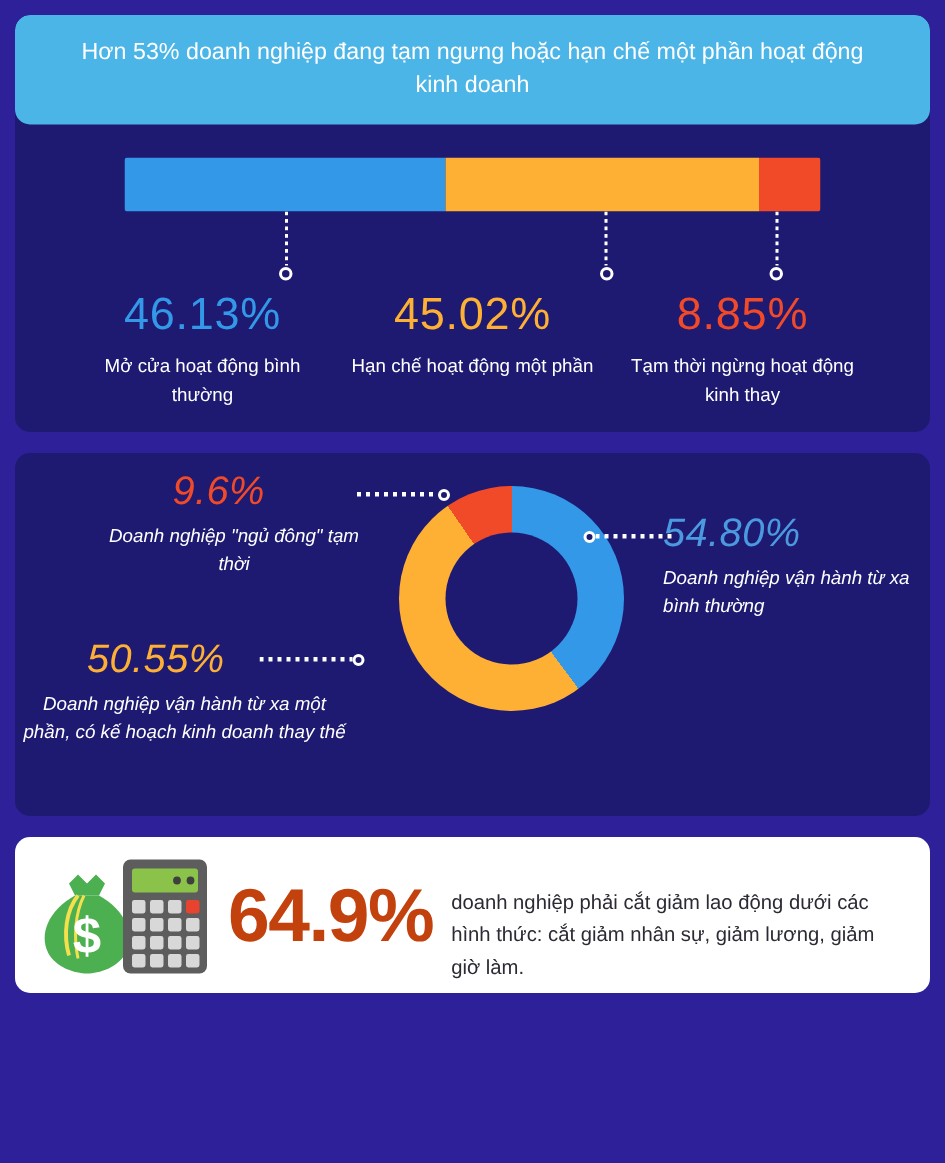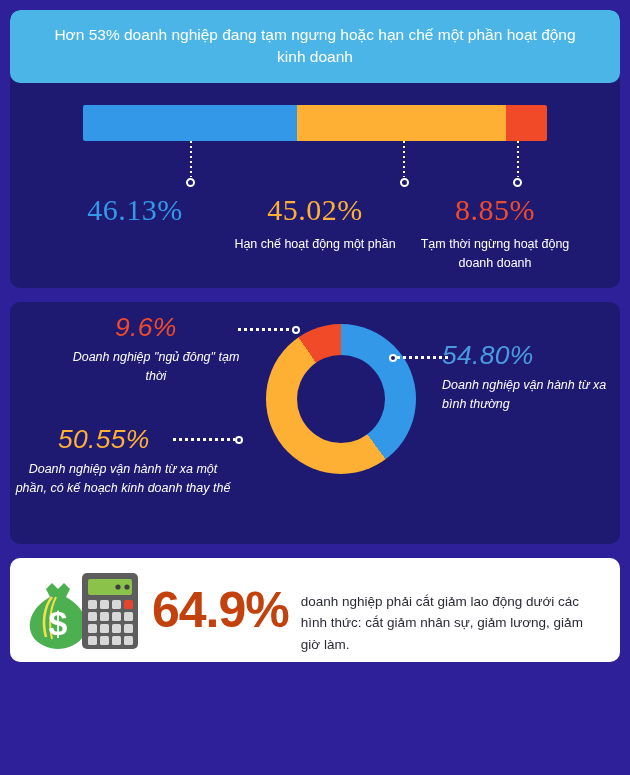--- a/index.html
+++ b/index.html
@@ -92,21 +92,20 @@
   }
   .legend-col {
     flex: 1;
     text-align: center;
     padding: 0 6px;
   }
   .legend-value {
     font-size: 30px;
     letter-spacing: 0.5px;
     margin-bottom: 8px;
-    font-family: Liberation Serif, serif;
   }
   .legend-label {
     color: #ffffff;
     font-size: 12.5px;
     line-height: 1.5;
   }
 
   
   .section-two { padding-bottom: 10px; }
 
@@ -238,28 +237,29 @@
       </div>
       <div class="connector" style="left:93.5%">
         <div class="conn-line"></div>
         <div class="conn-dot"></div>
       </div>
     </div>
 
     <div class="legend-row">
       <div class="legend-col">
         <div class="legend-value" id="lv0" style="color: rgb(52, 152, 232);">46.13%</div>
+        <div class="legend-label">Mở cửa hoạt động bình thường</div>
       </div>
       <div class="legend-col">
         <div class="legend-value" id="lv1" style="color: rgb(253, 176, 52);">45.02%</div>
         <div class="legend-label">Hạn chế hoạt động một phần</div>
       </div>
       <div class="legend-col">
         <div class="legend-value" id="lv2" style="color: rgb(241, 74, 40);">8.85%</div>
-        <div class="legend-label">Tạm thời ngừng hoạt động doanh doanh</div>
+        <div class="legend-label">Tạm thời ngừng hoạt động kinh thay</div>
       </div>
     </div>
   </section>
 
   <section class="card section-two">
 
     <div class="donut-area">
 
       <div class="donut" id="donut" style="background: conic-gradient(rgb(52, 152, 232) 0deg, rgb(52, 152, 232) 143.46deg, rgb(253, 176, 52) 143.46deg, rgb(253, 176, 52) 325.44deg, rgb(241, 74, 40) 325.44deg, rgb(241, 74, 40) 360deg);">
         <div class="donut-hole"></div>

